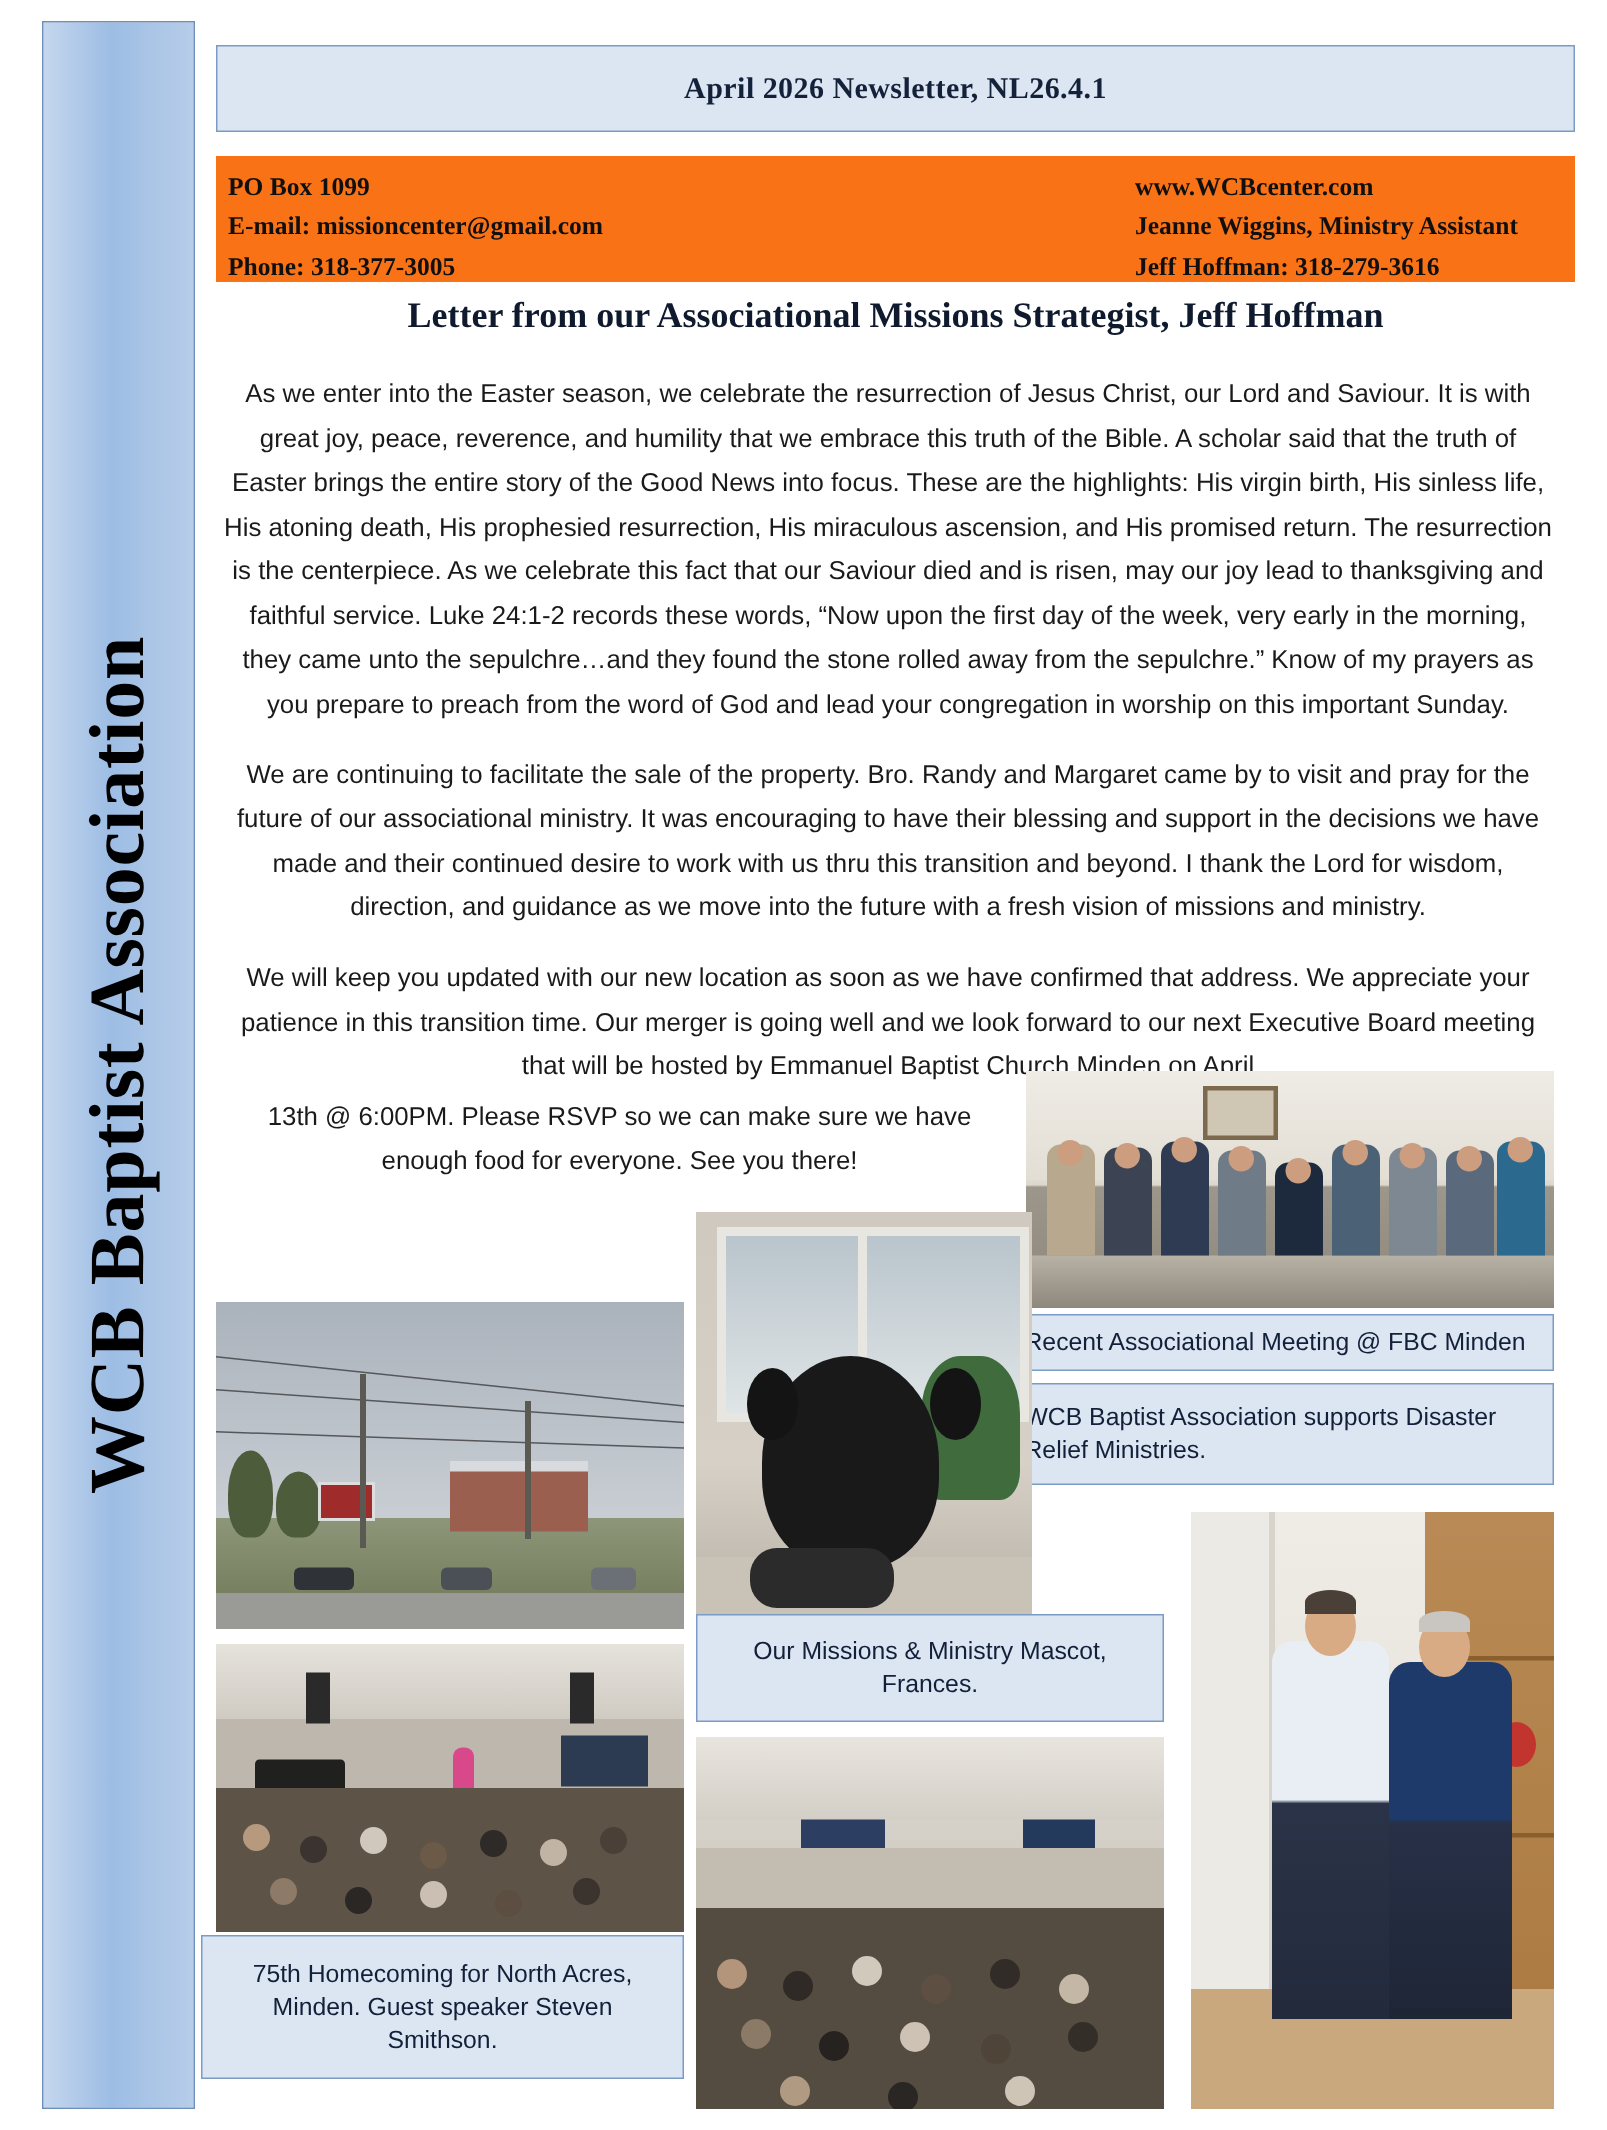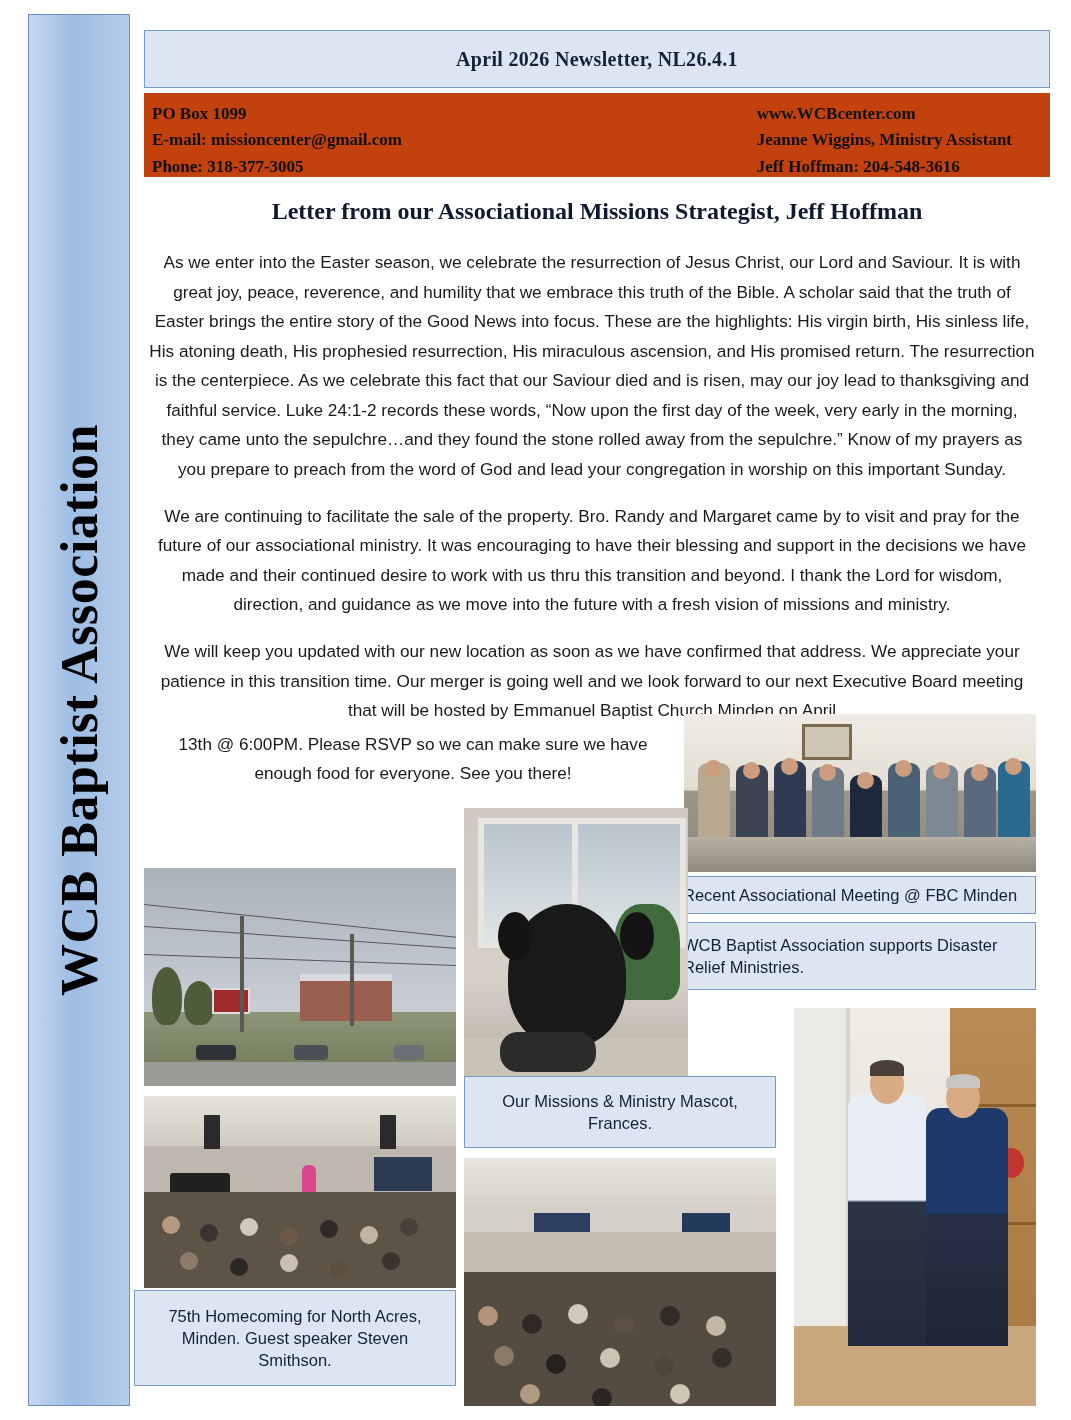--- a/index.html
+++ b/index.html
@@ -66,24 +66,24 @@
     font-weight: bold;
     font-size: 20px;
     color: #14213a;
     letter-spacing: 0.3px;
   }
 
   
   .contact-bar {
     position: absolute;
     left: 144px;
-    top: 93px;
+    top: 104px;
     width: 906px;
     height: 84px;
-    background: #c2410c;
+    background: #f97316;
     box-sizing: border-box;
     padding: 8px 12px 0 8px;
   }
   .contact-left {
     position: absolute;
     left: 8px;
     top: 8px;
     font-size: 17px;
     line-height: 1.55;
     font-family: "Liberation Serif", serif;
@@ -296,21 +296,21 @@
 
   <div class="contact-bar">
     <div class="contact-left">
       <div>PO Box 1099</div>
       <div>E-mail: missioncenter@gmail.com</div>
       <div>Phone: 318-377-3005</div>
     </div>
     <div class="contact-right">
       <div>www.WCBcenter.com</div>
       <div>Jeanne Wiggins, Ministry Assistant</div>
-      <div>Jeff Hoffman: 204-548-3616</div>
+      <div>Jeff Hoffman: 318-279-3616</div>
     </div>
   </div>
 
   <div class="letter-heading">Letter from our Associational Missions Strategist, Jeff Hoffman</div>
 
   <div class="body-text">
     <p>As we enter into the Easter season, we celebrate the resurrection of Jesus Christ, our Lord and Saviour.  It is with great joy, peace, reverence, and humility that we embrace this truth of the Bible.  A scholar said that the truth of Easter brings the entire story of the Good News into focus.  These are the highlights: His virgin birth, His sinless life, His atoning death, His prophesied resurrection, His miraculous ascension, and His promised return.  The resurrection is the centerpiece.  As we celebrate this fact that our Saviour died and is risen, may our joy lead to thanksgiving and faithful service.  Luke 24:1-2 records these words, “Now upon the first day of the week, very early in the morning, they came unto the sepulchre…and they found the stone rolled away from the sepulchre.”  Know of my prayers as you prepare to preach from the word of God and lead your congregation in worship on this important Sunday.</p>
     <p>We are continuing to facilitate the sale of the property.  Bro. Randy and Margaret came by to visit and pray for the future of our associational ministry.   It was encouraging to have their blessing and support in the decisions we have made and their continued desire to work with us thru this transition and beyond.  I thank the Lord for wisdom, direction, and guidance as we move into the future with a fresh vision of missions and ministry.</p>
     <p class="tight">We will keep you updated with our new location as soon as we have confirmed that address. We appreciate your patience in this transition time. Our merger is going well and we look forward to our next Executive Board meeting that will be hosted by Emmanuel Baptist Church Minden on April</p>
     <p class="narrow">13th  @ 6:00PM. Please RSVP so we can make sure we have enough food for everyone. See you there!</p>

